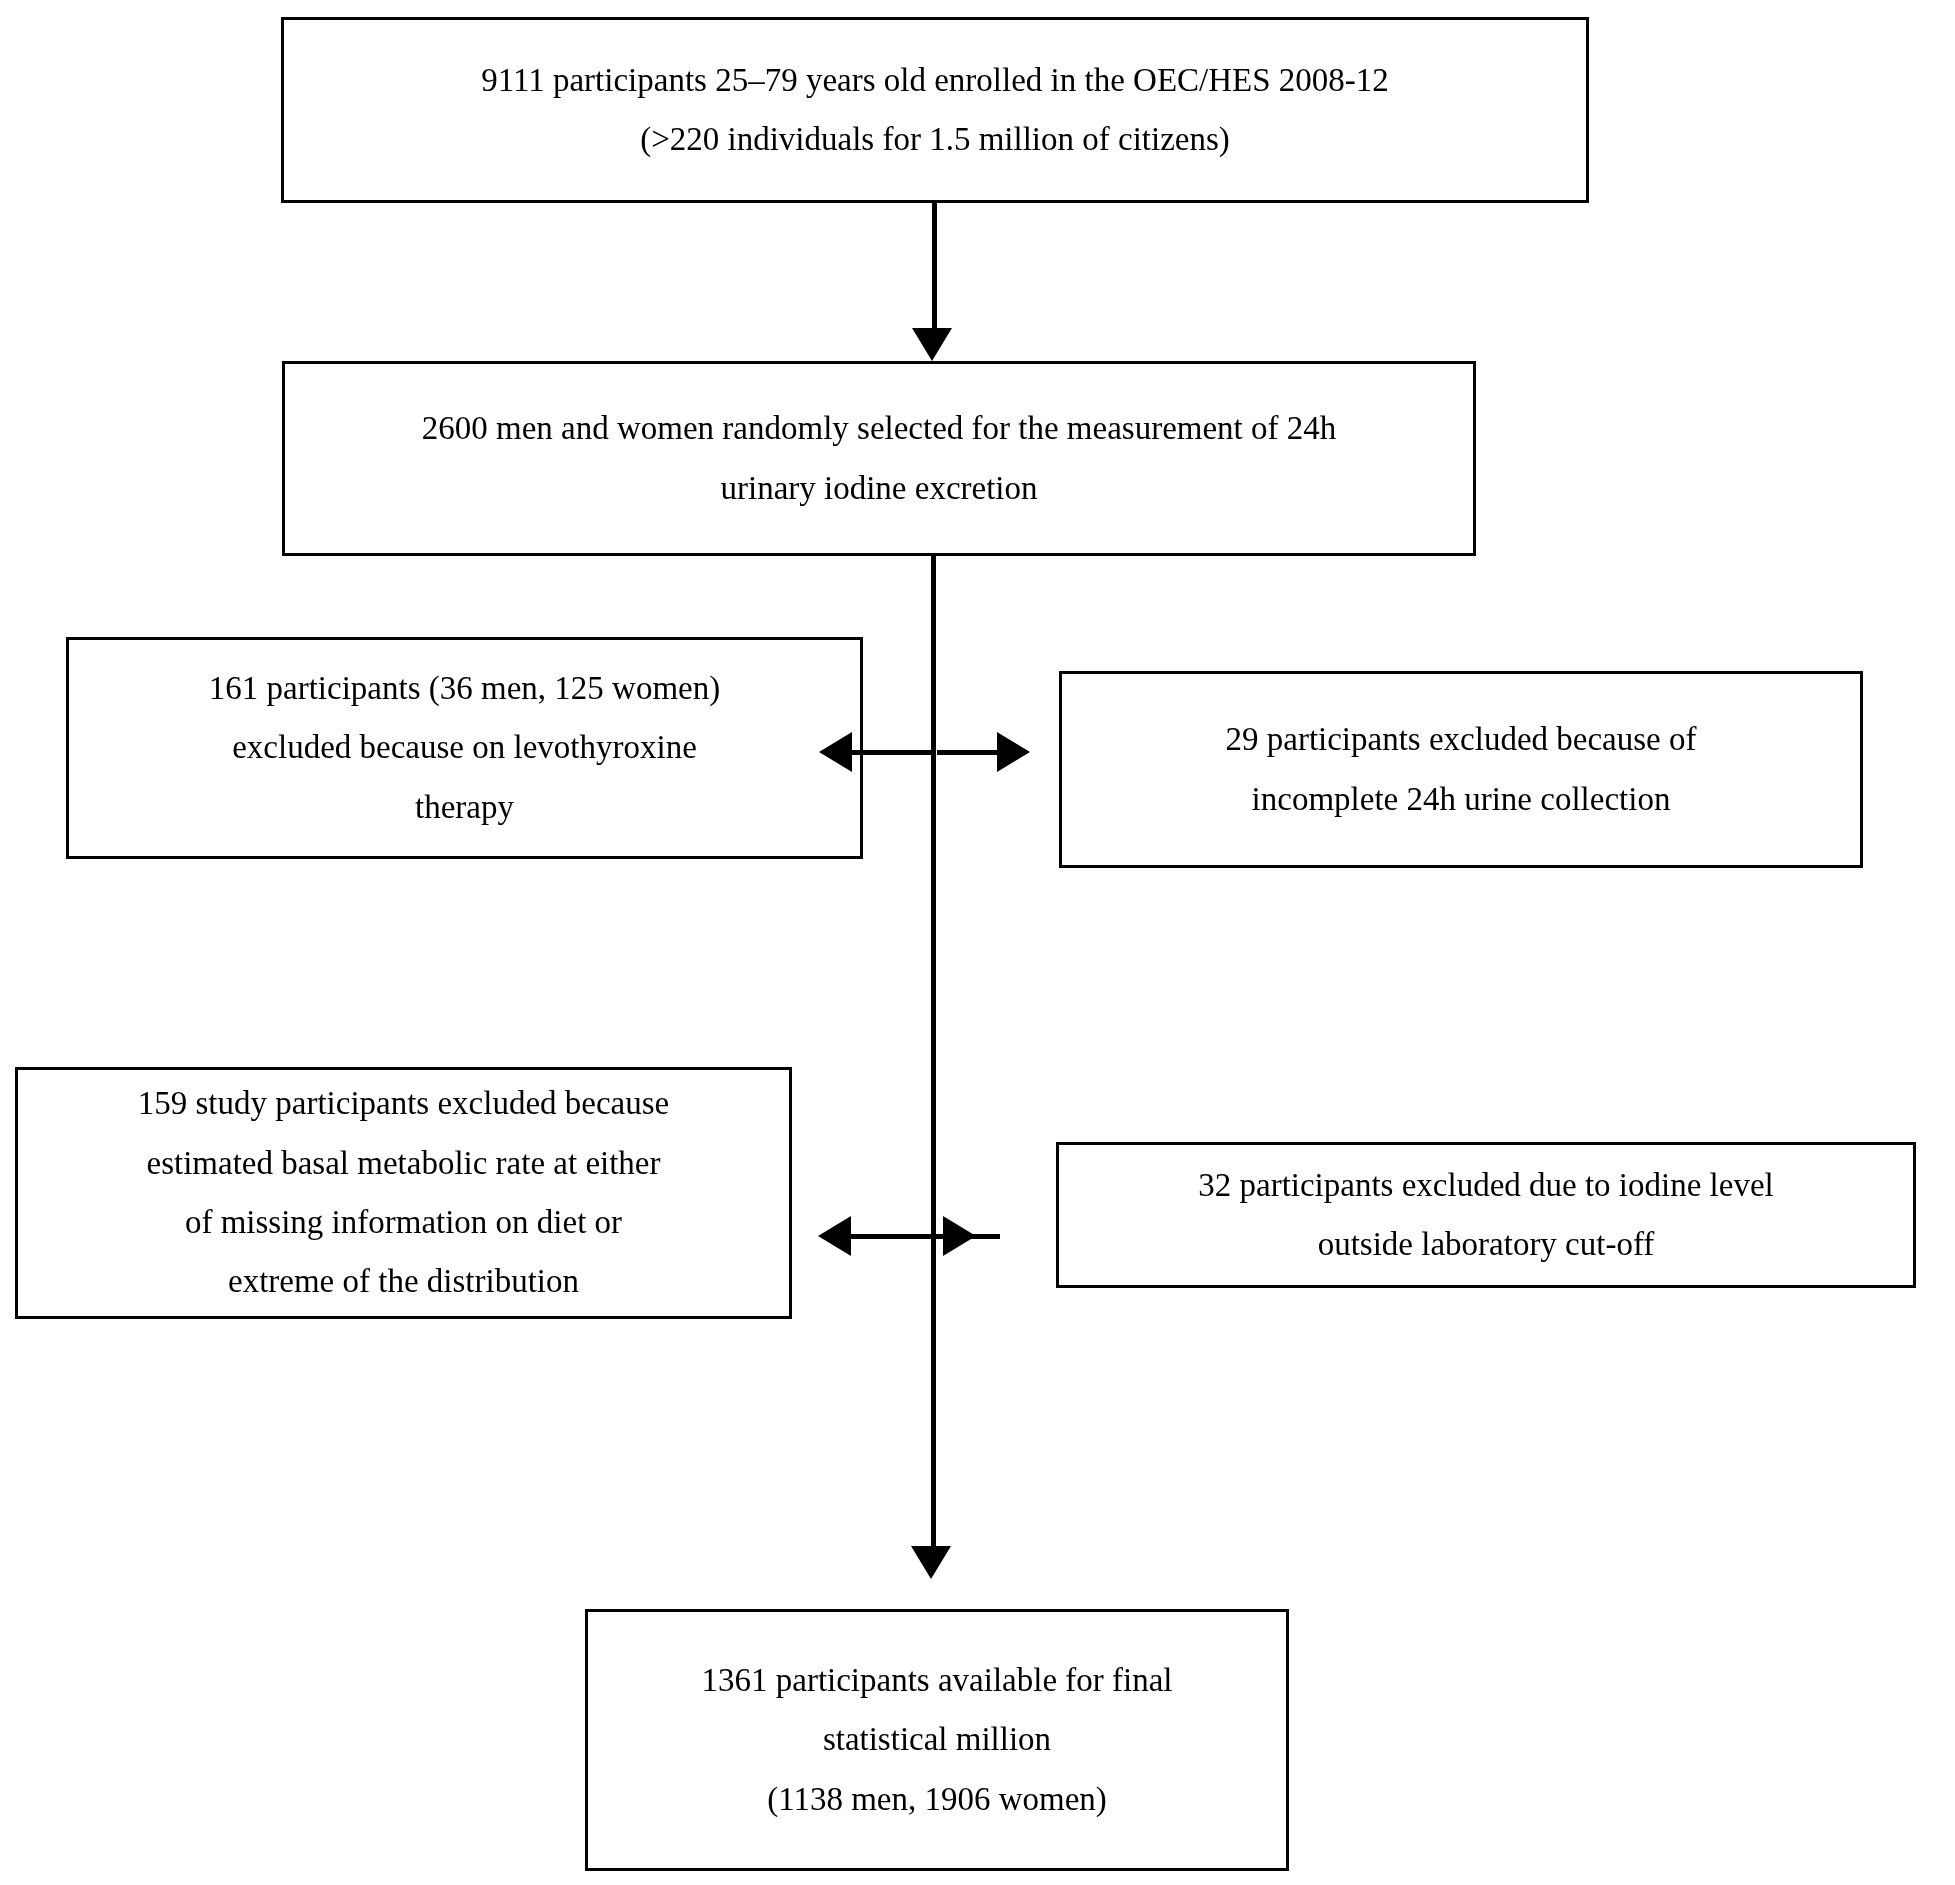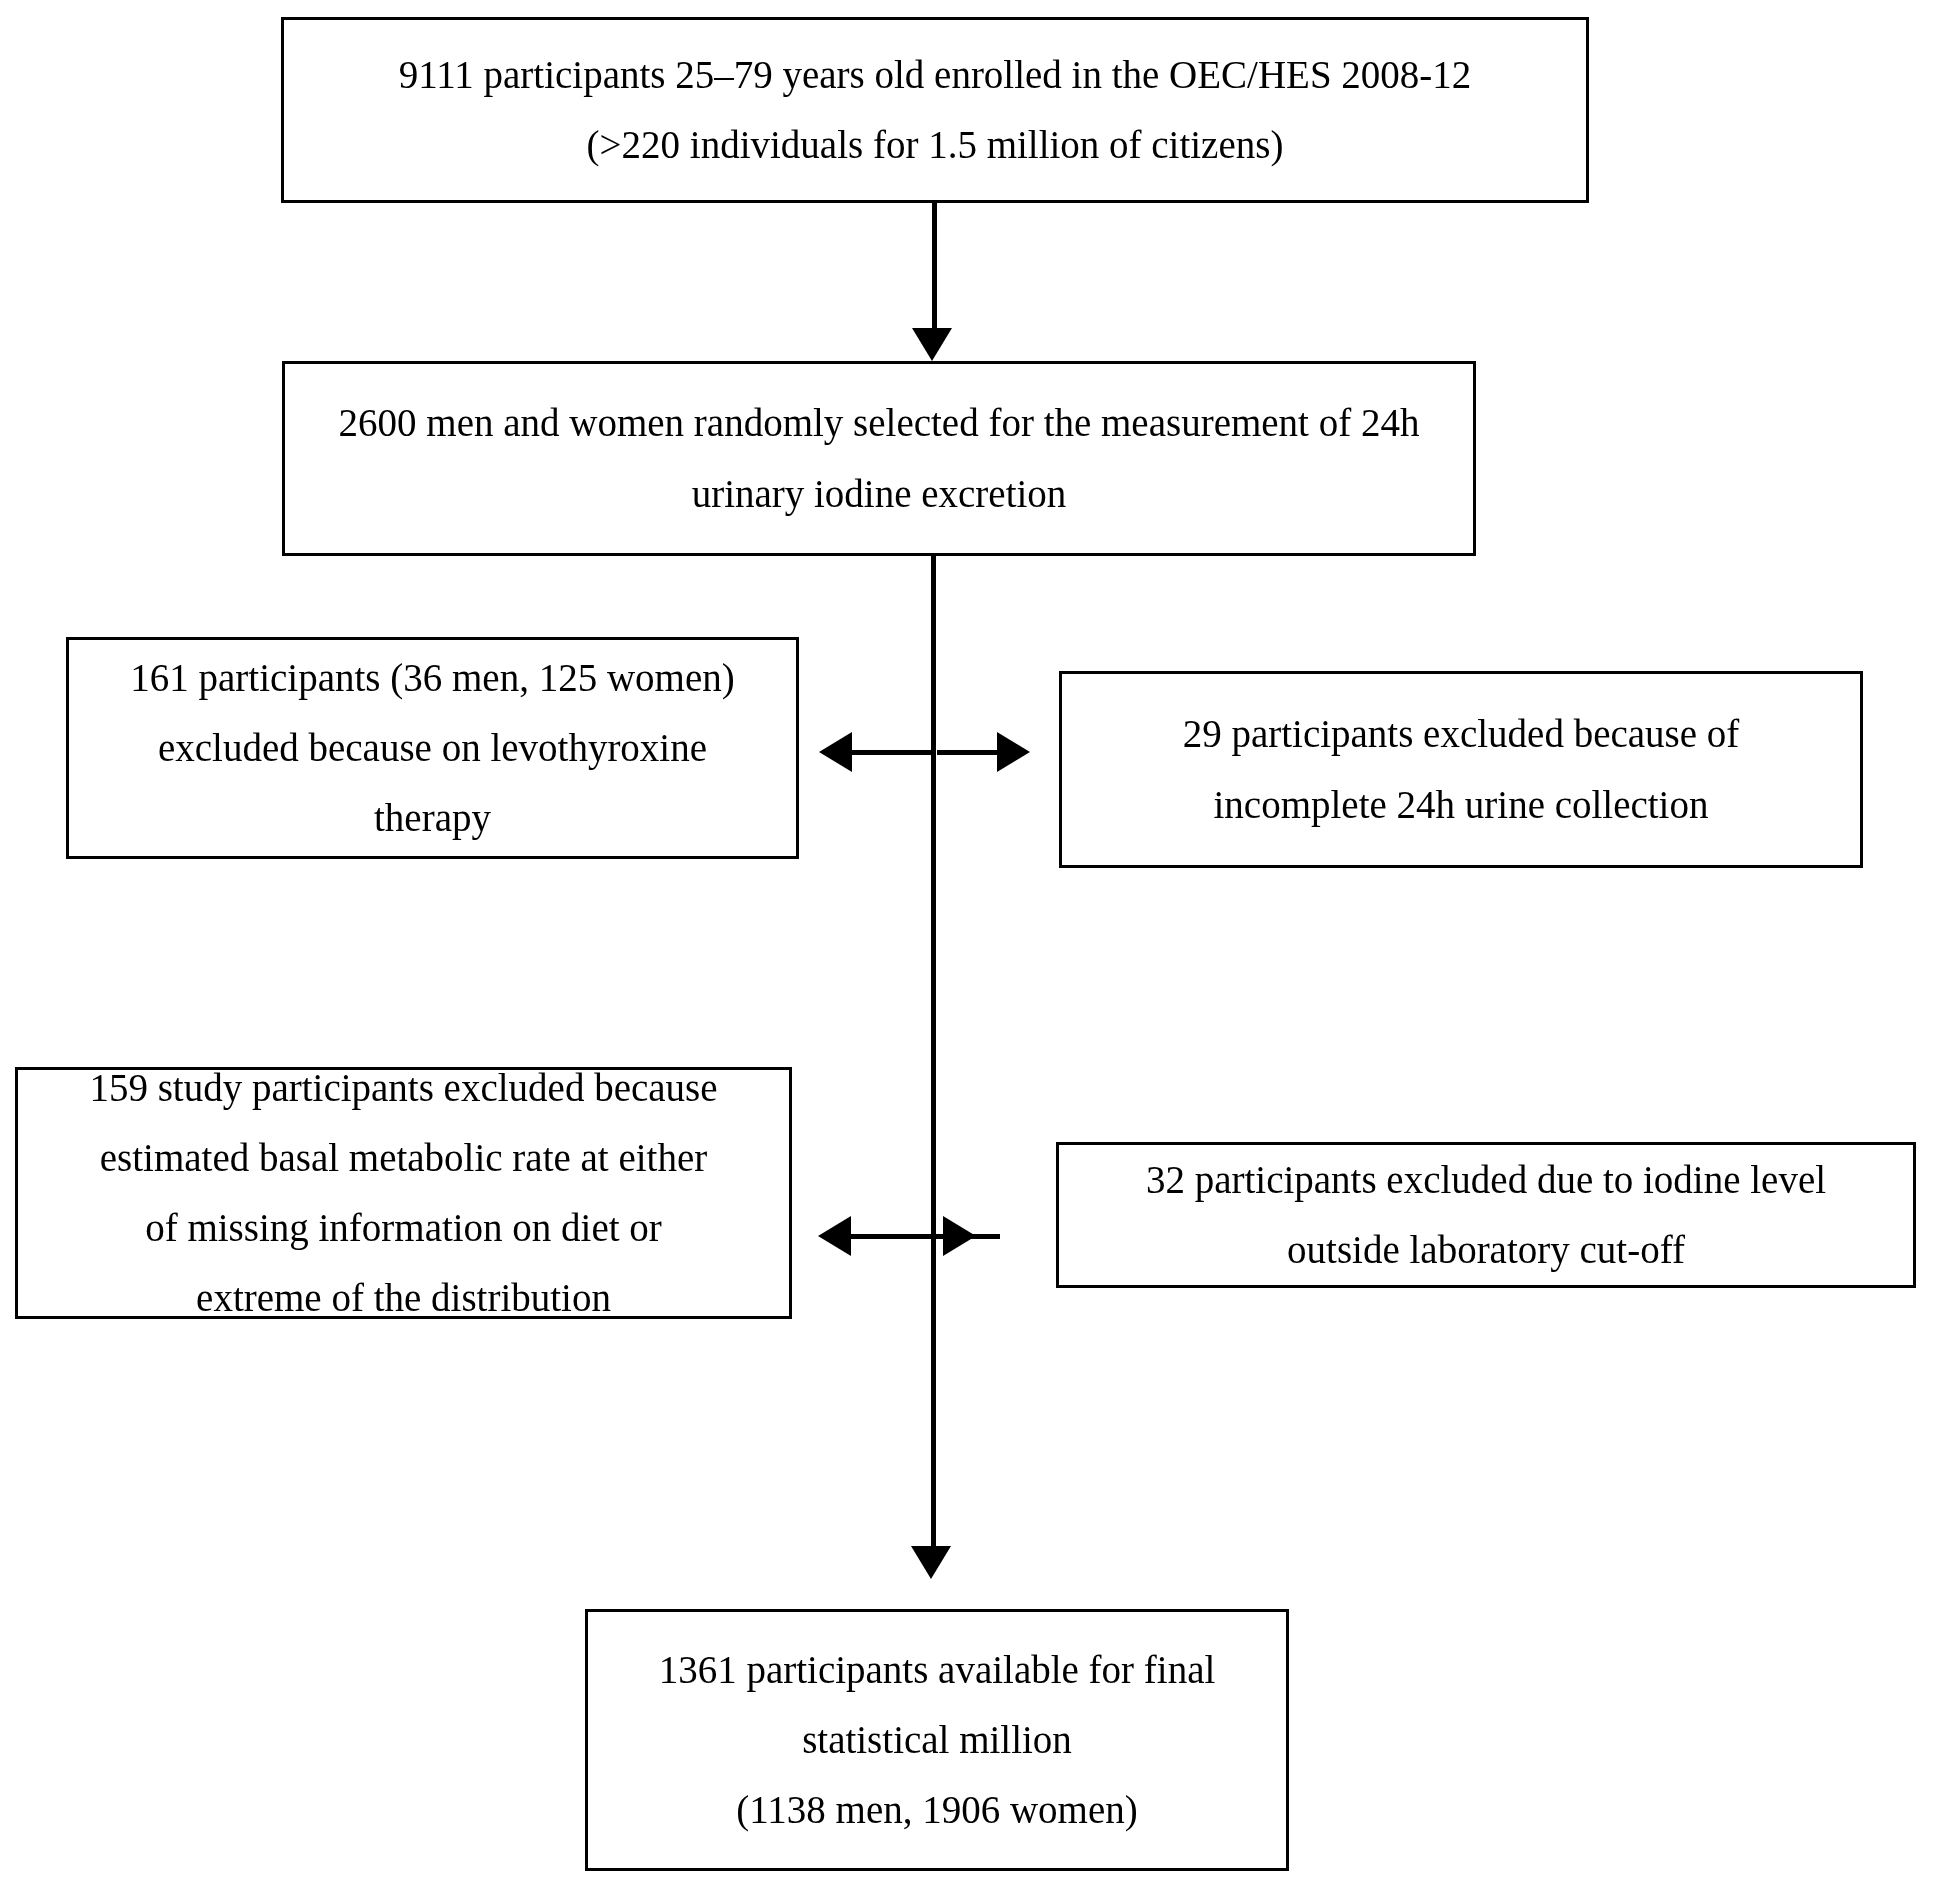--- a/index.html
+++ b/index.html
@@ -20,21 +20,21 @@
     position: absolute;
     box-sizing: border-box;
     border: 3.7px solid #000000;
     background: #ffffff;
     display: flex;
     flex-direction: column;
     align-items: center;
     justify-content: center;
     text-align: center;
     color: #000000;
-    font-size: 39px;
+    font-size: 33px;
     line-height: 1.80;
     padding: 5.3px 13.8px;
   }
   .flow-box .line {
     display: block;
     white-space: nowrap;
   }
 
   
   .conn {
@@ -71,21 +71,21 @@
     width: 0;
     height: 0;
     border-top: 20px solid transparent;
     border-bottom: 20px solid transparent;
     border-left: 33px solid #000000;
   }
 
   
   #box-enrolled      { left: 281px;  top: 17px;   width: 1308px; height: 186px; }
   #box-selected      { left: 282px;  top: 361px;  width: 1194px; height: 195px; }
-  #box-excl-levo     { left: 66px;  top: 637px; width: 733px; height: 222px; align-items: center; }
+  #box-excl-levo     { left: 66px;  top: 637px; width: 797px; height: 222px; align-items: center; }
   #box-excl-urine    { left: 1059px; top: 671px; width: 804px; height: 197px; }
   #box-excl-diet     { left: 15px;   top: 1067px; width: 777px; height: 252px; }
   #box-excl-iodine   { left: 1056px; top: 1142px; width: 860px; height: 146px; }
   #box-final         { left: 585px; top: 1609px; width: 704px; height: 262px; }
 
   #spine-top         { left: 932px; top: 203px;  height: 127px; }
   #arrow-top         { left: 912px; top: 328px; }
 
   #spine-main        { left: 931px; top: 556px; height: 992px; }
   #arrow-bottom      { left: 911px; top: 1546px; }

